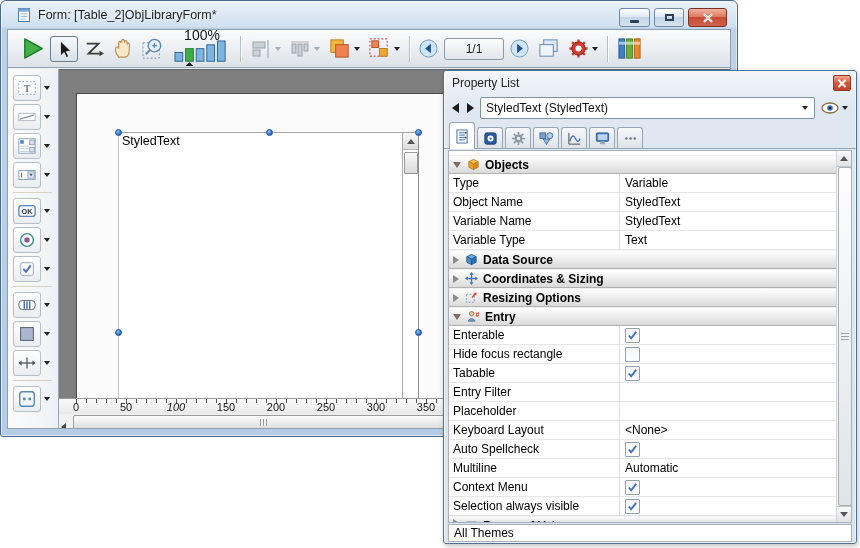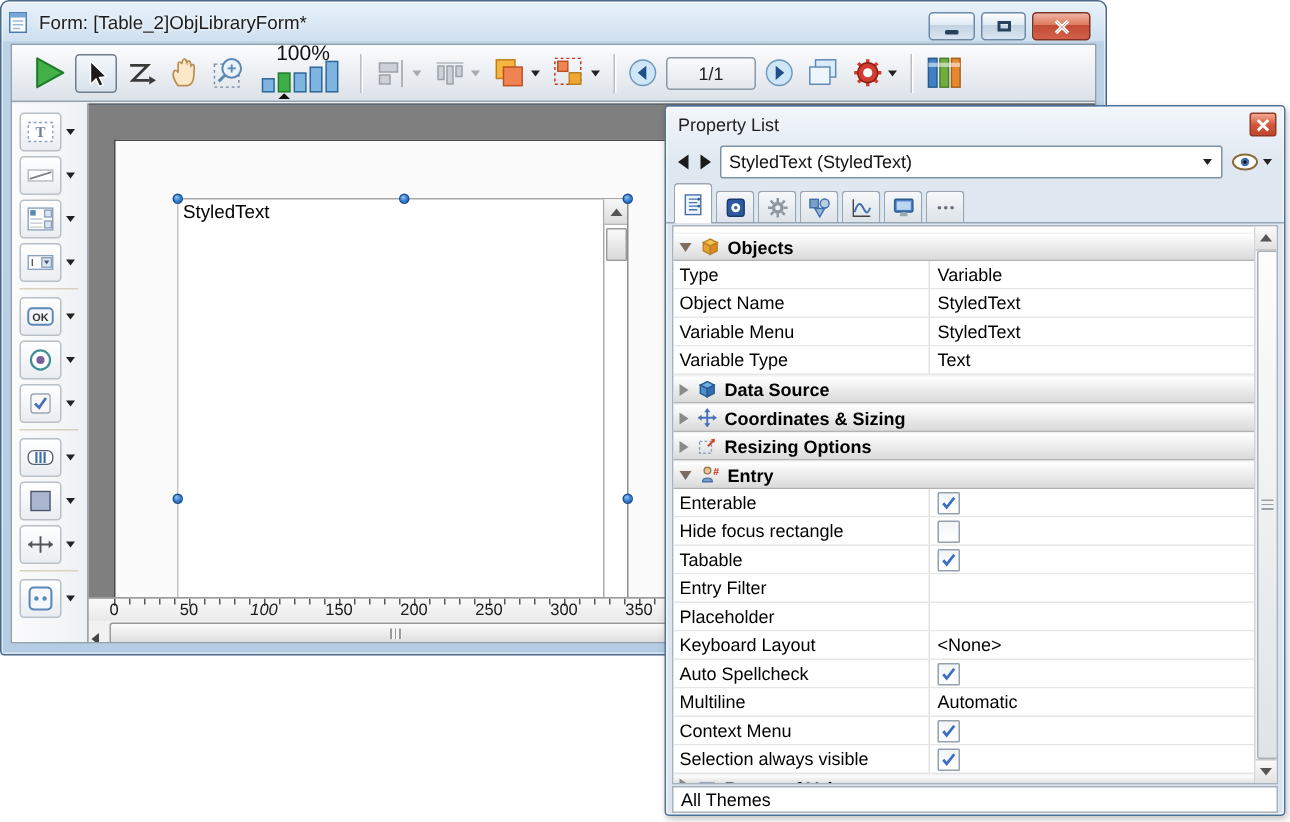--- a/index.html
+++ b/index.html
@@ -3,21 +3,21 @@
 <meta charset="utf-8">
 <style>
   html,body{margin:0;padding:0;}
   body{width:860px;height:548px;position:relative;background:#fff;overflow:hidden;
        font-family:"Liberation Sans",sans-serif;-webkit-font-smoothing:antialiased;}
   
   .main-window{position:absolute;left:0;top:0;width:738px;height:437px;
     background:linear-gradient(180deg,#e9f2fa 0px,#cfe0ef 26px,#bcd2e6 27px,#b4cde4 100%);
     border:1px solid #49688a;border-radius:6px 6px 3px 3px;box-sizing:border-box;
     box-shadow:inset 0 0 0 1px rgba(255,255,255,.55);}
-  .titlebar{height:27px;display:flex;align-items:center;padding-left:3px;}
+  .titlebar{height:27px;display:flex;align-items:center;padding-left:15px;}
   .ticon{width:16px;height:16px;display:inline-block;}
   .ttext{font-size:12.5px;color:#1d1d1d;margin-left:6px;text-shadow:0 0 3px #fff;}
   .win-controls{position:absolute;top:7px;left:618px;display:flex;gap:4px;}
   .wc{height:19px;border:1px solid #708aa5;border-radius:0 0 4px 4px;box-sizing:border-box;
       background:linear-gradient(#fdfeff,#dfe9f3 45%,#c3d3e4 46%,#d8e4f0);
       display:flex;align-items:center;justify-content:center;}
   .wc.min{width:31px;border-radius:4px 0 0 4px;border-radius:3px;}
   .wc.max{width:30px;border-radius:3px;}
   .wc.close{width:39px;border-radius:3px;border-color:#7e3023;
       background:linear-gradient(#f0b4a2,#dd7a5f 45%,#c44c35 46%,#d2604a);}
@@ -557,21 +557,21 @@
             <span class="vtext">Variable</span>
           </div>
         </div>
         <div class="prow pitem">
           <span class="pname">Object Name</span>
           <div class="pval">
             <span class="vtext">StyledText</span>
           </div>
         </div>
         <div class="prow pitem">
-          <span class="pname">Variable Menu</span>
+          <span class="pname">Variable Name</span>
           <div class="pval">
             <span class="vtext">StyledText</span>
           </div>
         </div>
         <div class="prow pitem">
           <span class="pname">Variable Type</span>
           <div class="pval">
             <span class="vtext">Text</span>
           </div>
         </div>

